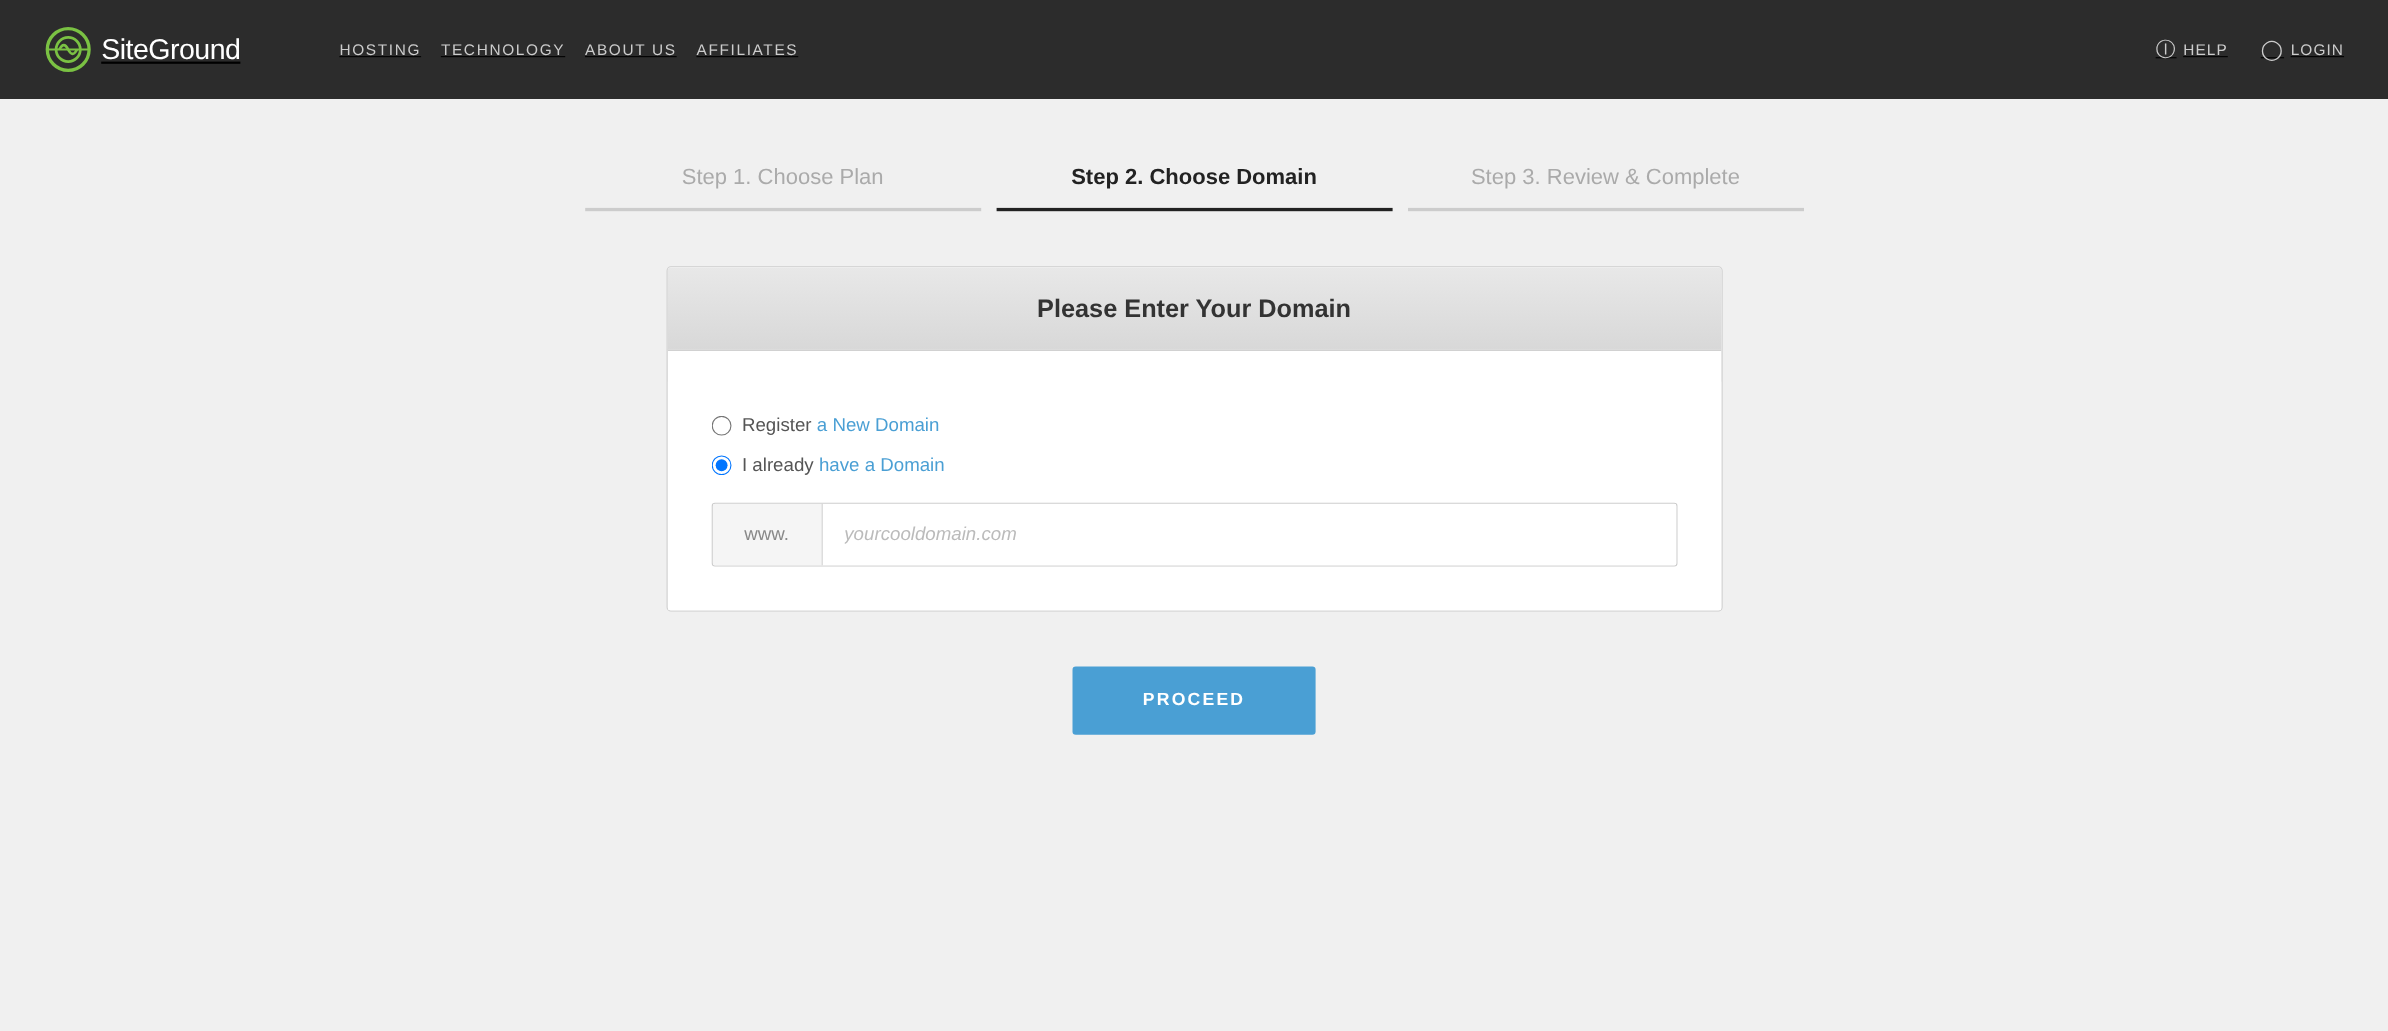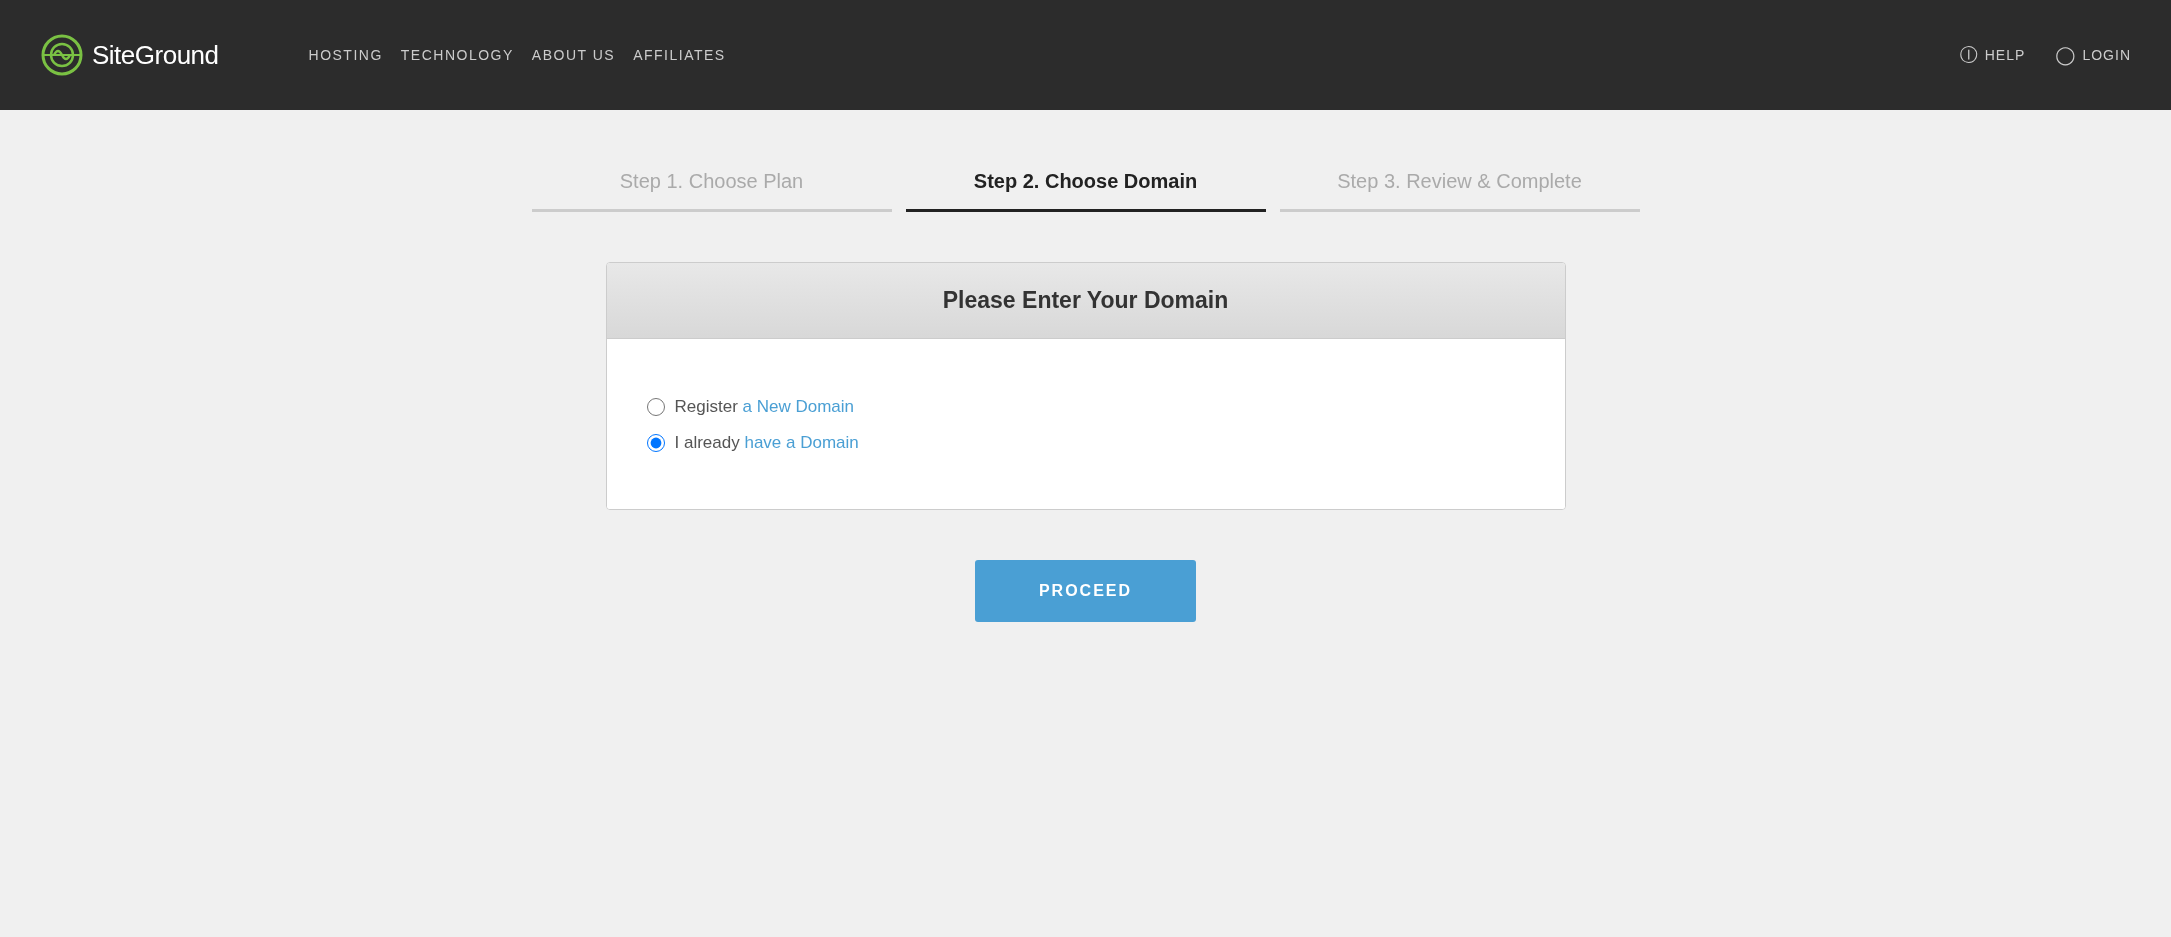--- a/index.html
+++ b/index.html
@@ -10,25 +10,26 @@
 
     body {
       font-family: 'Helvetica Neue', Arial, sans-serif;
       background-color: #f0f0f0;
       min-height: 937px;
     }
 
     
     .navbar {
       background-color: #2c2c2c;
-      height: 110px;
+      height: 90px;
       display: flex;
       align-items: center;
       padding: 0 40px;
       justify-content: space-between;
+      text-decoration: underline;
     }
 
     .navbar-left {
       display: flex;
       align-items: center;
       gap: 50px;
     }
 
     .logo-container {
       display: flex;
@@ -295,20 +296,24 @@
         </label>
       </div>
 
       <div class="radio-option">
         <input type="radio" id="existing-domain" name="domain-type" checked="" style="">
         <label for="existing-domain">
           <span>I already </span><a href="#">have a Domain</a>
         </label>
       </div>
 
+      <div class="domain-input-row">
+        <div class="www-prefix">www.</div>
+        <input type="text" class="domain-input" placeholder="yourcooldomain.com" style="">
+      </div>
 
     </div>
   </div>
 
   <div class="proceed-container">
     <button class="proceed-button">PROCEED</button>
   </div>
 
 </div>
 

